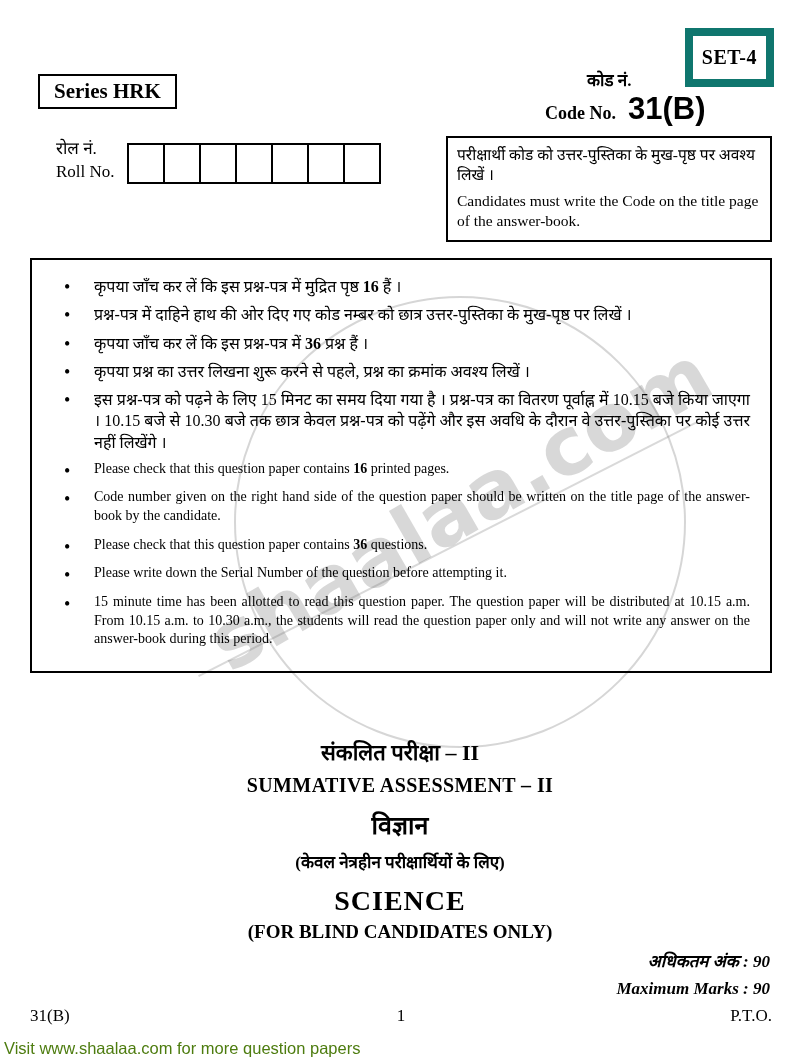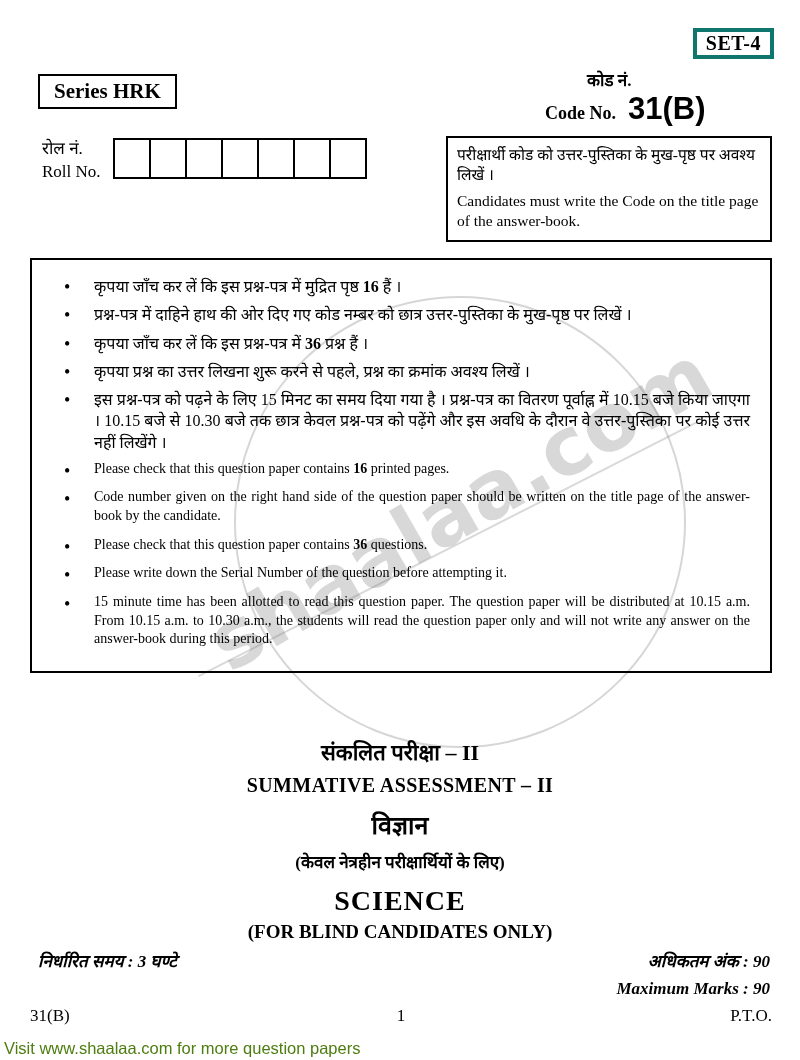--- a/index.html
+++ b/index.html
@@ -31,39 +31,39 @@
     transform:rotate(-30deg);
     font-family:"DejaVu Sans", sans-serif;
     font-size:80px;font-weight:bold;
     color:rgba(110,110,110,0.27);
     white-space:nowrap;
   }
 
   
   .set-box{
     top:28px;right:26px;
-    border:4px solid #0f766e;
+    border:8px solid #0f766e;
     font-weight:bold;font-size:20px;
-    padding:0 9px;
+    padding:10px 9px;
     letter-spacing:0.5px;
   }
   .series-box{
     top:74px;left:38px;
     border:2px solid #000;
     font-weight:bold;font-size:21px;
     padding:3px 14px;
   }
   .code-block{top:68px;right:30px;width:225px;}
   .code-label-hi{font-weight:bold;font-size:17px;padding-left:42px;}
   .code-line{display:flex;align-items:baseline;gap:12px;margin-top:2px;}
   .code-label-en{font-weight:bold;font-size:18px;}
   .code-value{font-weight:bold;font-size:31px;line-height:1;font-family:"Liberation Sans",sans-serif;}
 
   
-  .roll-block{top:138px;left:42px;display:flex;gap:12px;align-items:flex-start;}
+  .roll-block{top:138px;left:56px;display:flex;gap:12px;align-items:flex-end;}
   .roll-labels{font-size:17px;line-height:1.35;}
   .roll-cells{display:flex;}
   .roll-cell{width:34px;height:37px;border:2px solid #000;margin-left:-2px;background:#fff;}
   .roll-cell:first-child{margin-left:0;}
 
   
   .note-box{
     top:136px;right:28px;width:304px;
     border:2px solid #000;
     padding:7px 9px 8px 9px;
@@ -182,21 +182,20 @@
     <div class="t-exam-hi">संकलित परीक्षा – II</div>
     <div class="t-exam-en">SUMMATIVE ASSESSMENT – II</div>
     <div class="t-subject-hi">विज्ञान</div>
     <div class="t-subject-note-hi">(केवल नेत्रहीन परीक्षार्थियों के लिए)</div>
     <div class="t-subject-en">SCIENCE</div>
     <div class="t-subject-note-en">(FOR BLIND CANDIDATES ONLY)</div>
   </div>
 
   <div class="layer meta-row">
     <div class="meta-col">
-      <div>निर्धारित समय : 3 घण्टे</div>
     </div>
     <div class="meta-col right">
       <div>अधिकतम अंक : 90</div>
       <div>Maximum Marks : 90</div>
     </div>
   </div>
 
   <div class="layer footer-row">
     <div class="cell">31(B)</div>
     <div class="cell center">1</div>

